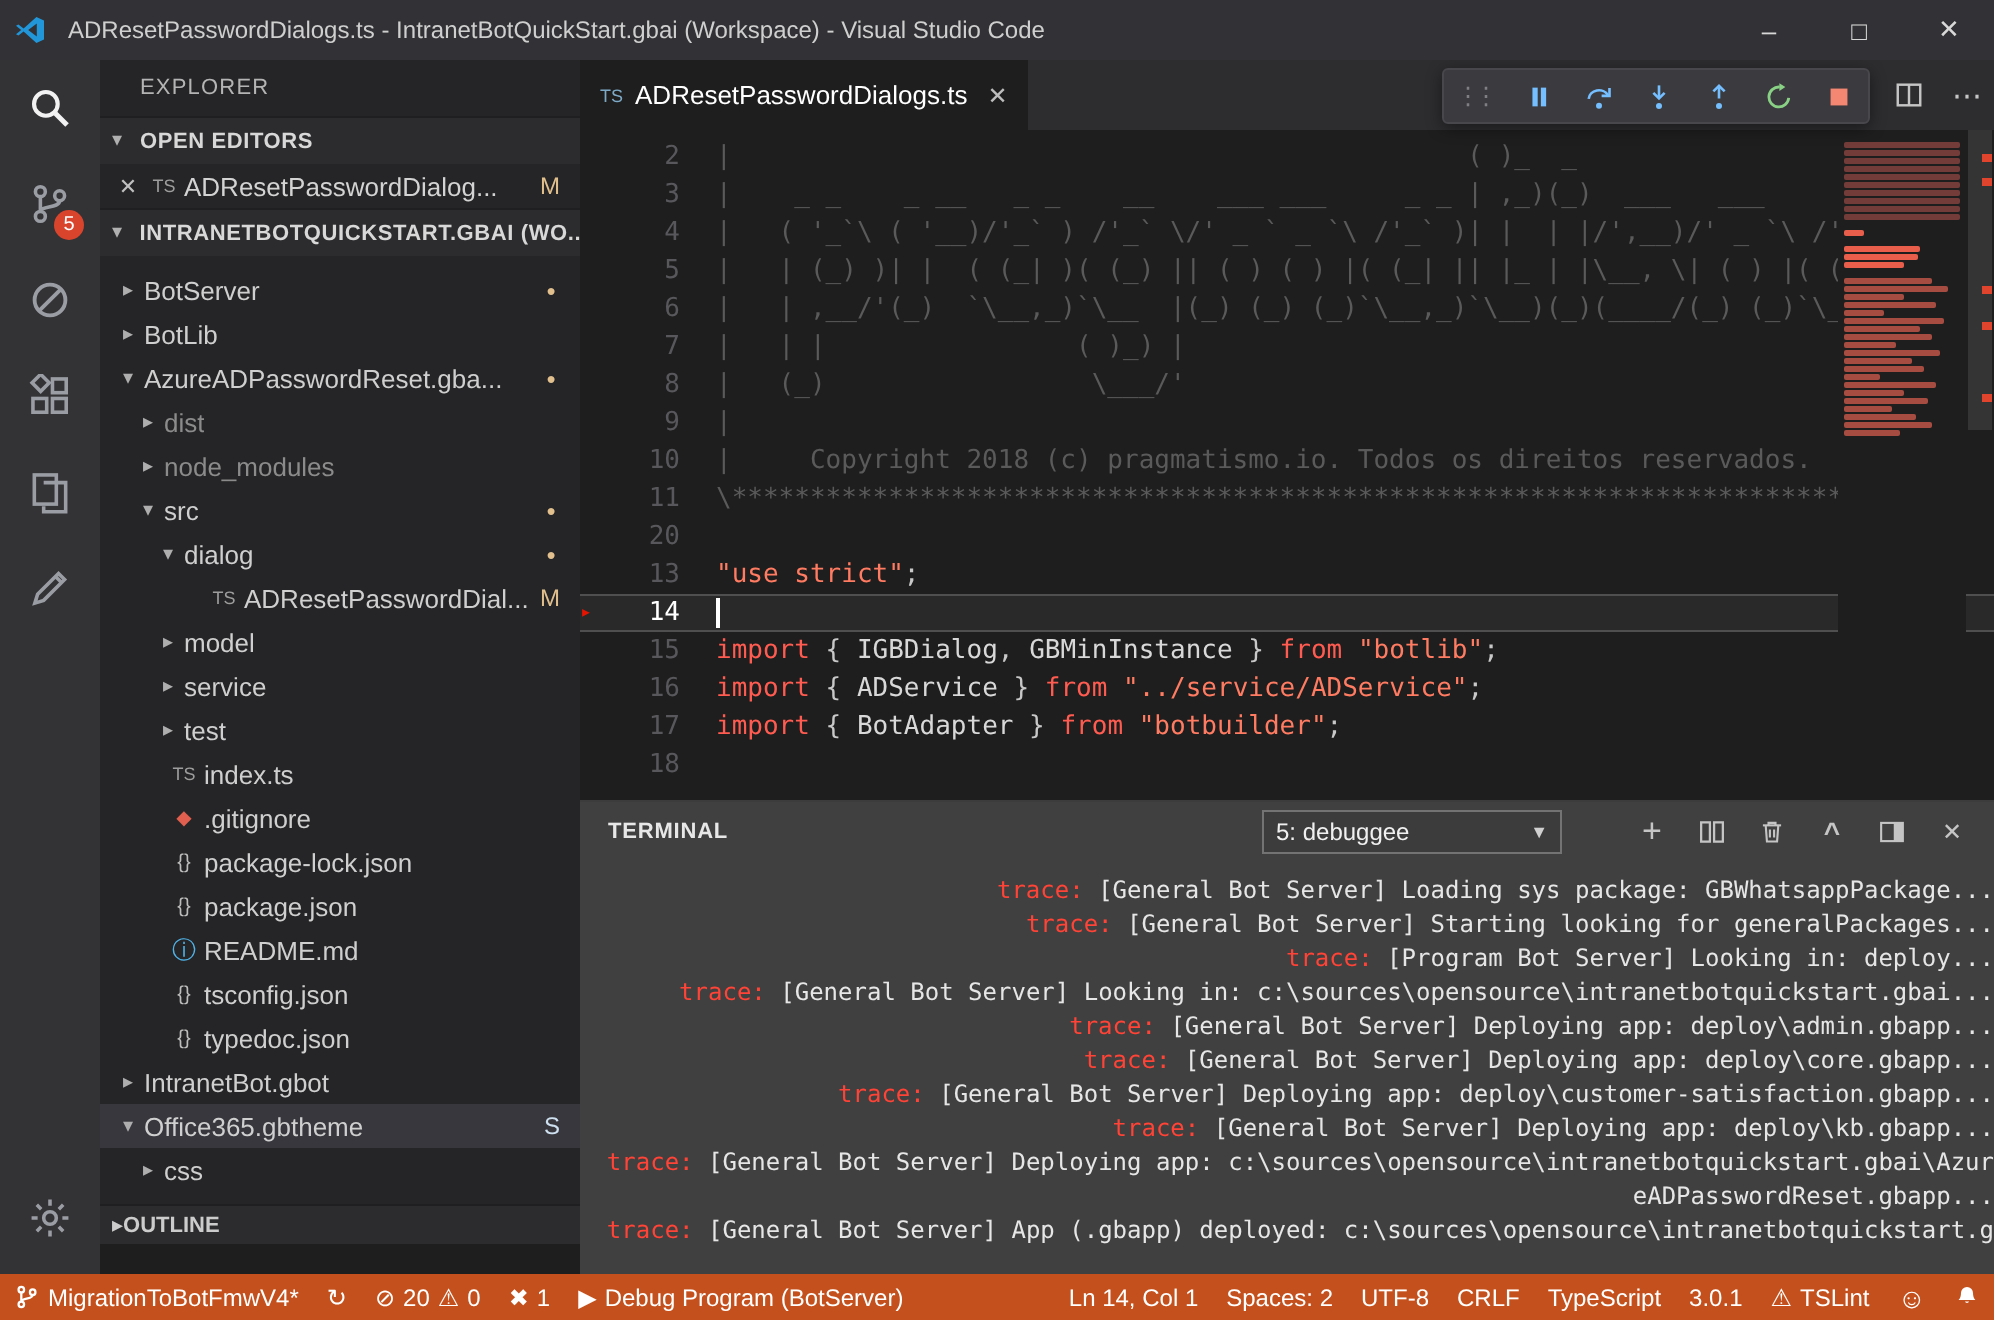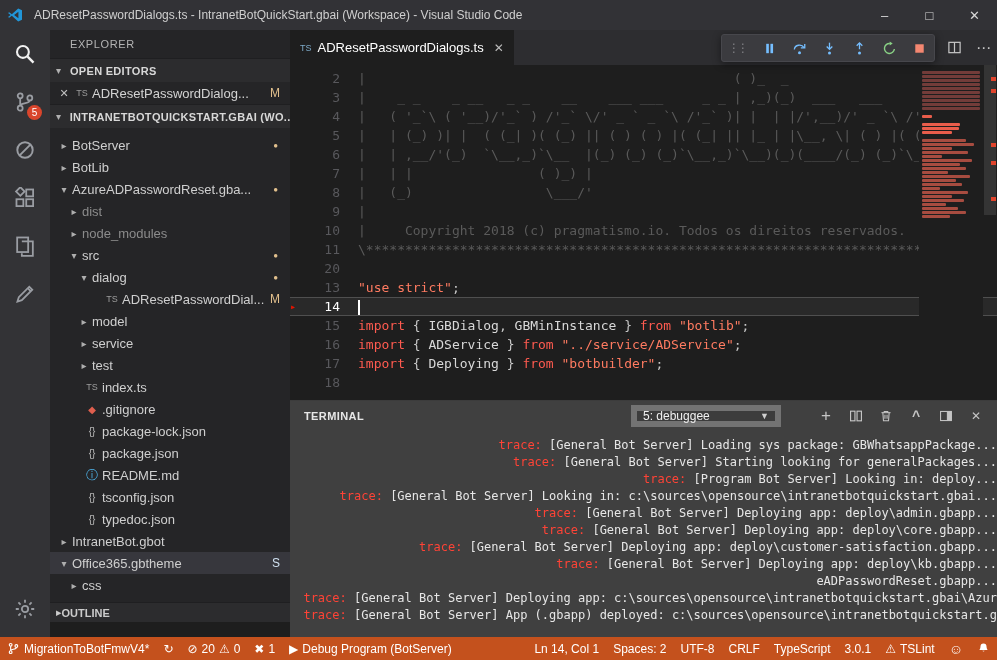--- a/index.html
+++ b/index.html
@@ -87,21 +87,21 @@
   .mbar.empty { background:transparent; }
   .scrollbar { position:absolute; top:0; right:0; width:14px; height:335px; }
   .sb-slider { position:absolute; top:0; left:1px; width:12px; height:150px; background:rgba(121,121,121,.25); }
   .ov-mark { position:absolute; right:1px; width:5px; height:4px; background:#e0442c; }
 
   
   .panel { position:absolute; top:370px; left:0; right:0; bottom:0; background:#404040; border-top:1px solid #3c3c3c;text-align:right; }
   .panel-header { height:30px; display:flex; align-items:center; padding:0 8px 0 14px; }
   .panel-tab { font-size:11px; letter-spacing:.4px; color:#e7e7e7; font-weight:bold; }
   .panel-right { margin-left:auto; display:flex; align-items:center; gap:4px; }
-  .term-select { width:150px; height:22px; background:#3c3c3c; border:6px solid #737373; color:#f0f0f0;
+  .term-select { width:150px; height:22px; background:#3c3c3c; border:1px solid #737373; color:#f0f0f0;
     font-size:12px; display:flex; align-items:center; padding:0 6px; margin-right:28px; }
   .term-select .sel-caret { margin-left:auto; font-size:9px; color:#d0d0d0; }
   .picon { width:26px; height:24px; display:flex; align-items:center; justify-content:center; color:#c5c5c5; font-size:14px; }
   #terminal-lines { padding:6px 0 0 12px; font-family:"DejaVu Sans Mono","Liberation Mono",monospace;
     font-size:12px; color:#e6e6e6; }
   .tline { height:17px; line-height:17px; white-space:pre; overflow:hidden; }
   .tprefix { color:var(--c-accent_red,#ff4336); }
 
   
   .statusbar { position:absolute; left:0; right:0; bottom:0; height:23px; background:var(--c-statusbar,#c4511d);
@@ -402,21 +402,21 @@
           <div class="cline"><span class="gm"></span><span class="lnum">7</span><span class="ctext"><span class="cmt">|   | |                ( )_) |                                               |</span></span></div>
           <div class="cline"><span class="gm"></span><span class="lnum">8</span><span class="ctext"><span class="cmt">|   (_)                 \___/'                                               |</span></span></div>
           <div class="cline"><span class="gm"></span><span class="lnum">9</span><span class="ctext"><span class="cmt">|                                                                            |</span></span></div>
           <div class="cline"><span class="gm"></span><span class="lnum">10</span><span class="ctext"><span class="cmt">|     Copyright 2018 (c) pragmatismo.io. Todos os direitos reservados.       |</span></span></div>
           <div class="cline"><span class="gm"></span><span class="lnum">11</span><span class="ctext"><span class="cmt">\****************************************************************************/</span></span></div>
           <div class="cline"><span class="gm"></span><span class="lnum">20</span><span class="ctext"></span></div>
           <div class="cline"><span class="gm"></span><span class="lnum">13</span><span class="ctext"><span class="str">"use strict"</span><span class="pl">;</span></span></div>
           <div class="cline cur"><span class="gm">▸</span><span class="lnum">14</span><span class="ctext"><span class="caret"></span></span></div>
           <div class="cline"><span class="gm"></span><span class="lnum">15</span><span class="ctext"><span class="kw">import</span><span class="pl"> { </span><span class="id">IGBDialog</span><span class="pl">, </span><span class="id">GBMinInstance</span><span class="pl"> } </span><span class="kw">from</span><span class="pl"> </span><span class="str">"botlib"</span><span class="pl">;</span></span></div>
           <div class="cline"><span class="gm"></span><span class="lnum">16</span><span class="ctext"><span class="kw">import</span><span class="pl"> { </span><span class="id">ADService</span><span class="pl"> } </span><span class="kw">from</span><span class="pl"> </span><span class="str">"../service/ADService"</span><span class="pl">;</span></span></div>
-          <div class="cline"><span class="gm"></span><span class="lnum">17</span><span class="ctext"><span class="kw">import</span><span class="pl"> { </span><span class="id">Deploying</span><span class="pl"> } </span><span class="kw">from</span><span class="pl"> </span><span class="str">"botbuilder"</span><span class="pl">;</span></span></div>
+          <div class="cline"><span class="gm"></span><span class="lnum">17</span><span class="ctext"><span class="kw">import</span><span class="pl"> { </span><span class="id">BotAdapter</span><span class="pl"> } </span><span class="kw">from</span><span class="pl"> </span><span class="str">"botbuilder"</span><span class="pl">;</span></span></div>
           <div class="cline"><span class="gm"></span><span class="lnum">18</span><span class="ctext"></span></div>
         </div>
       <div class="minimap">
         <div id="minimap-bars">
             <div class="mbar cmt" style="width: 58px;"></div>
             <div class="mbar cmt" style="width: 58px;"></div>
             <div class="mbar cmt" style="width: 58px;"></div>
             <div class="mbar cmt" style="width: 58px;"></div>
             <div class="mbar cmt" style="width: 58px;"></div>
             <div class="mbar cmt" style="width: 58px;"></div>
@@ -499,22 +499,22 @@
       </div>
       <div id="terminal-lines">
           <div class="tline"><span class="tprefix">trace:</span><span> [General Bot Server] Loading sys package: GBWhatsappPackage...</span></div>
           <div class="tline"><span class="tprefix">trace:</span><span> [General Bot Server] Starting looking for generalPackages...</span></div>
           <div class="tline"><span class="tprefix">trace:</span><span> [Program Bot Server] Looking in: deploy...</span></div>
           <div class="tline"><span class="tprefix">trace:</span><span> [General Bot Server] Looking in: c:\sources\opensource\intranetbotquickstart.gbai...</span></div>
           <div class="tline"><span class="tprefix">trace:</span><span> [General Bot Server] Deploying app: deploy\admin.gbapp...</span></div>
           <div class="tline"><span class="tprefix">trace:</span><span> [General Bot Server] Deploying app: deploy\core.gbapp...</span></div>
           <div class="tline"><span class="tprefix">trace:</span><span> [General Bot Server] Deploying app: deploy\customer-satisfaction.gbapp...</span></div>
           <div class="tline"><span class="tprefix">trace:</span><span> [General Bot Server] Deploying app: deploy\kb.gbapp...</span></div>
+          <div class="tline"><span class="tprefix">trace:</span><span> [General Bot Server] Deploying app: c:\sources\opensource\intranetbotquickstart.gbai\Azur</span></div>
           <div class="tline"><span>eADPasswordReset.gbapp...</span></div>
-          <div class="tline"><span class="tprefix">trace:</span><span> [General Bot Server] Deploying app: c:\sources\opensource\intranetbotquickstart.gbai\Azur</span></div>
           <div class="tline"><span class="tprefix">trace:</span><span> [General Bot Server] App (.gbapp) deployed: c:\sources\opensource\intranetbotquickstart.g</span></div>
         </div>
     </div>
   </div>
 
   <div class="statusbar">
     <div class="st-item">
       <span>
         <svg width="13" height="13" viewBox="0 0 16 16" fill="none" stroke="#ffffff" stroke-width="1.4">
             <circle cx="4.5" cy="3.5" r="1.7"></circle>

